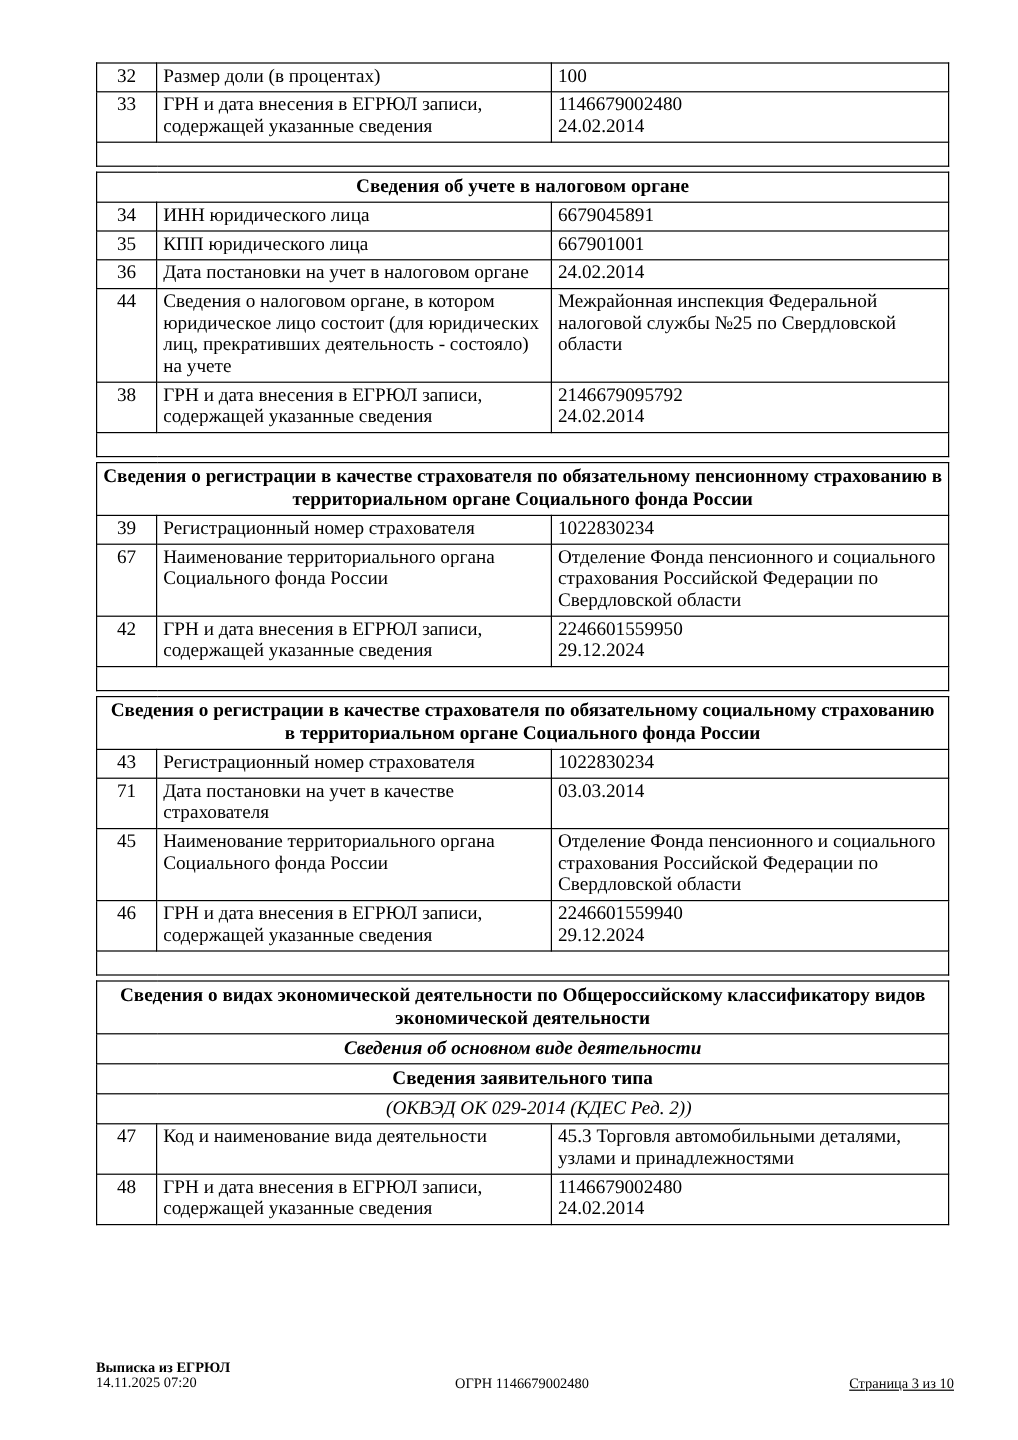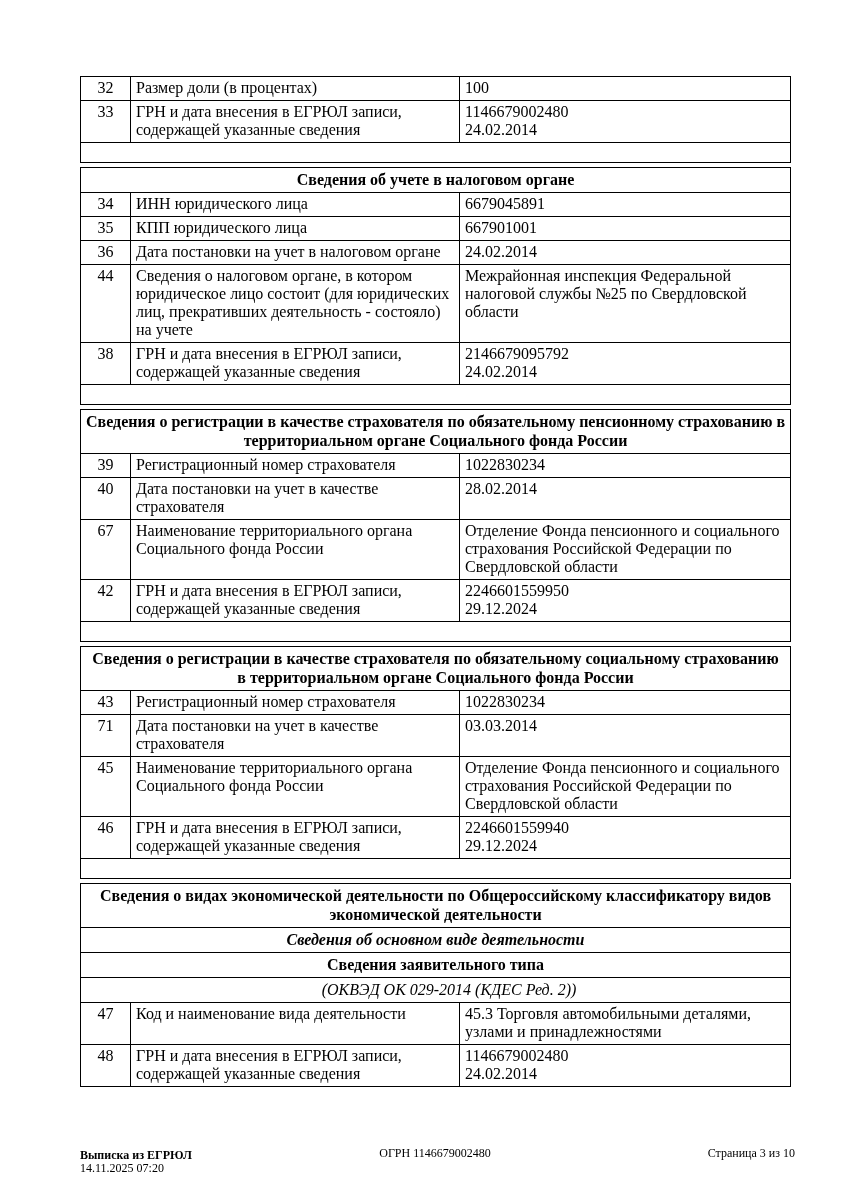--- a/index.html
+++ b/index.html
@@ -6,21 +6,21 @@
   html, body { background: #ffffff; }
   body {
     width: 848px; height: 1200px;
     position: relative;
     font-family: "Liberation Serif", "DejaVu Serif", serif;
     color: #000;
     overflow: hidden;
   }
   .doc {
     position: absolute;
-    left: 80px; top: 76px;
+    left: 80px; top: 52px;
     width: 710px;
   }
   table.sec {
     border-collapse: collapse;
     table-layout: fixed;
     width: 710px;
     margin-bottom: 4px;
     font-size: 16px;
     line-height: 18px;
   }
@@ -50,24 +50,24 @@
     border-bottom: 1px solid #000;
   }
   .footer {
     position: absolute;
     left: 80px;
     top: 1133px;
     width: 710px;
     font-size: 12px;
     line-height: 13px;
   }
-  .footer .f-left { position: absolute; left: 0; top: 0; margin-top: 16px; }
+  .footer .f-left { position: absolute; left: 0; top: 0; }
   .footer .f-left .l1 { font-weight: bold; }
   .footer .f-center { position: absolute; left: 0; width: 710px; text-align: center; top: 14px; }
-  .footer .f-right { position: absolute; right: -5px; top: 14px; }
+  .footer .f-right { position: absolute; right: -5px; top: 14px; text-decoration: underline; }
 </style>
 </head>
 <body>
 
 <div class="doc">
 
   <table class="sec">
     <colgroup>
         <col class="c-num">
         <col class="c-label">
@@ -140,25 +140,20 @@
         <col class="c-value">
       </colgroup>
     <tbody>
         <tr>
       <td class="hdr" colspan="3">Сведения о регистрации в качестве страхователя по обязательному пенсионному страхованию в территориальном органе Социального фонда России</td>
     </tr>
     <tr>
       <td class="num">39</td>
       <td class="label">Регистрационный номер страхователя</td>
       <td class="value">1022830234</td>
-    </tr>
-    <tr>
-      <td class="num">40</td>
-      <td class="label">Дата постановки на учет в качестве страхователя</td>
-      <td class="value">28.02.2014</td>
     </tr>
     <tr>
       <td class="num">67</td>
       <td class="label">Наименование территориального органа Социального фонда России</td>
       <td class="value">Отделение Фонда пенсионного и социального страхования Российской Федерации по Свердловской области</td>
     </tr>
     <tr>
       <td class="num">42</td>
       <td class="label">ГРН и дата внесения в ЕГРЮЛ записи, содержащей указанные сведения</td>
       <td class="value">2246601559950

